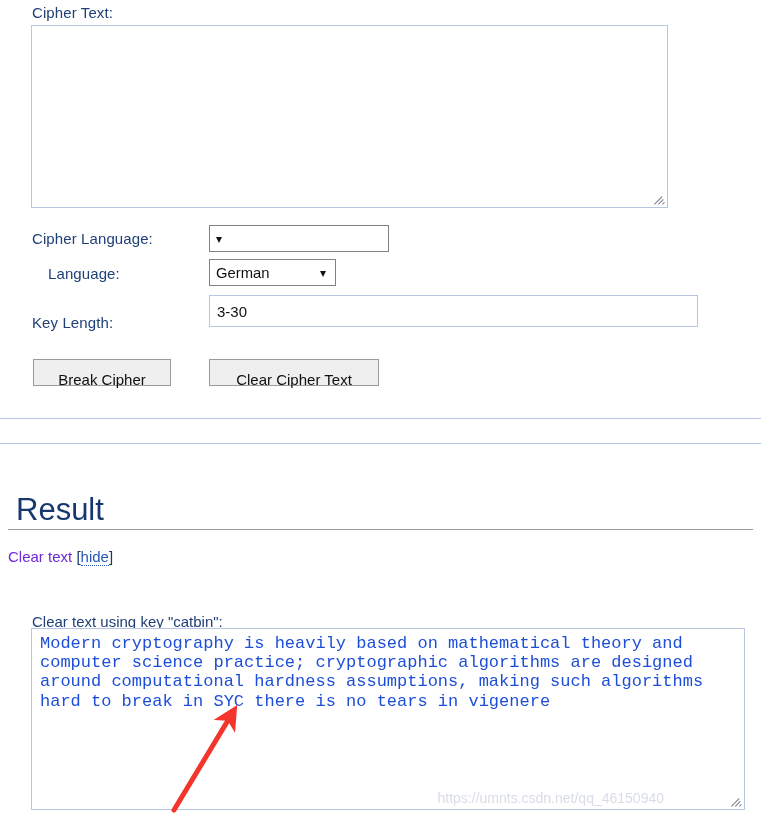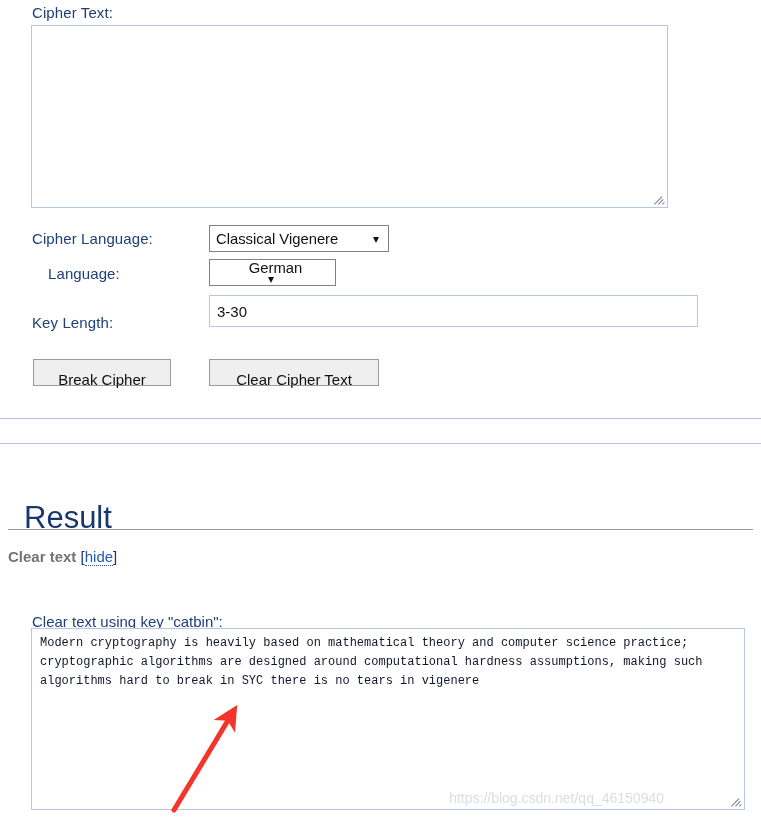--- a/index.html
+++ b/index.html
@@ -101,21 +101,21 @@
   }
   .select-shell .chev {
     width: 18px;
     text-align: center;
     font-size: 12px;
     color: #111;
     line-height: 1;
     padding-right: 3px;
   }
   #variant-select { left: 209px; top: 225px; width: 180px; height: 27px; }
-  #language-select { left: 209px; top: 259px; width: 127px; height: 27px; flex-direction: column; }
+  #language-select { left: 209px; top: 259px; width: 127px; height: 27px; }
 
   .keylength-input {
     position: absolute;
     left: 209px;
     top: 295px;
     width: 489px;
     height: 30px;
     box-sizing: border-box;
     border: 1px solid #b9c6e2;
     background: #ffffff;
@@ -162,42 +162,42 @@
   #sep-2 { top: 443px; }
 
   
   .result-heading {
     position: absolute;
     left: 8px;
     top: 484px;
     font-size: 31px;
     font-weight: normal;
     color: #17376e;
-    margin: 16px;
+    margin: 8px;
     letter-spacing: 0px;
   }
   .result-rule {
     position: absolute;
     left: 8px;
     top: 529px;
     width: 745px;
     height: 0;
     border-top: 1px solid #9a9a9a;
   }
 
   .cleartext-head {
     position: absolute;
     left: 8px;
     top: 548px;
     font-size: 15px;
     white-space: nowrap;
   }
   .cleartext-head .strong {
-    font-weight: bold;
-    color: #737373;
+    font-weight: normal;
+    color: #6d28d9;
   }
   .cleartext-head .brackets { color: #17376e; }
   .cleartext-head .hide-link {
     color: #2558b8;
     border-bottom: 1px dotted #2558b8;
     cursor: pointer;
   }
 
   .cleartext-sub {
     position: absolute;
@@ -211,23 +211,23 @@
     position: absolute;
     left: 31px;
     top: 628px;
     width: 714px;
     height: 182px;
     border: 1px solid #b9c6e2;
     background: #ffffff;
     box-sizing: border-box;
   }
   .result-textarea-wrap .mono-text {
-    font-size: 12px;
+    font-size: 17px;
     line-height: 19.2px;
-    color: #0f172a;
+    color: #1d4ed8;
   }
 
   
   #annotation-arrow {
     position: absolute;
     left: 150px;
     top: 700px;
     width: 110px;
     height: 120px;
     pointer-events: none;
@@ -256,21 +256,20 @@
     <span class="resize-grip">
       <i class="l1"></i>
         <i class="l2"></i>
         <i class="l3"></i>
     </span>
   </div>
 
   <div class="field-label row-label-variant">Cipher Language:</div>
 
   <div class="select-shell" id="variant-select">
-    <span class="sel-value">Classical Vigenere</span>
     <span class="chev">▾</span>
   </div>
 
   <div class="field-label row-label-language">Language:</div>
 
   <div class="select-shell" id="language-select">
     <span class="sel-value">German</span>
     <span class="chev">▾</span>
   </div>
 
@@ -306,15 +305,15 @@
 
   <svg id="annotation-arrow" viewBox="0 0 110 120">
     <defs>
       <marker id="arrowhead" markerWidth="5" markerHeight="5" refX="2.2" refY="2.5" orient="auto">
         <path d="M0,0 L5,2.5 L0,5 L1.3,2.5 z" fill="#f4352c"></path>
       </marker>
     </defs>
     <line x1="24" y1="110" x2="80" y2="17" stroke="#f4352c" stroke-width="5" stroke-linecap="round" marker-end="url(#arrowhead)"></line>
   </svg>
 
-  <div class="watermark">https://blog.csdn.net/qq_46150940</div>
+  <div class="watermark">https://umnts.csdn.net/qq_46150940</div>
 
 </div>
 
 </body></html>

